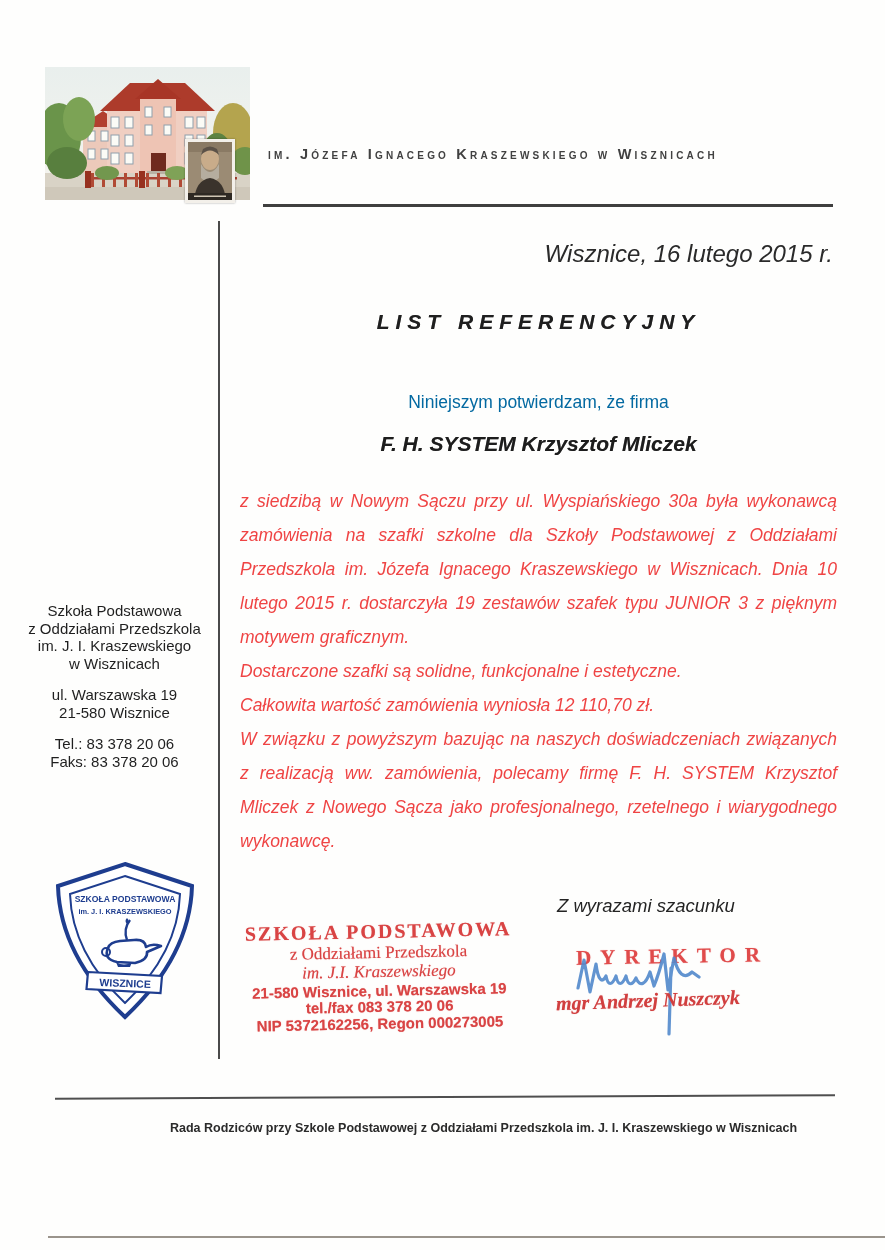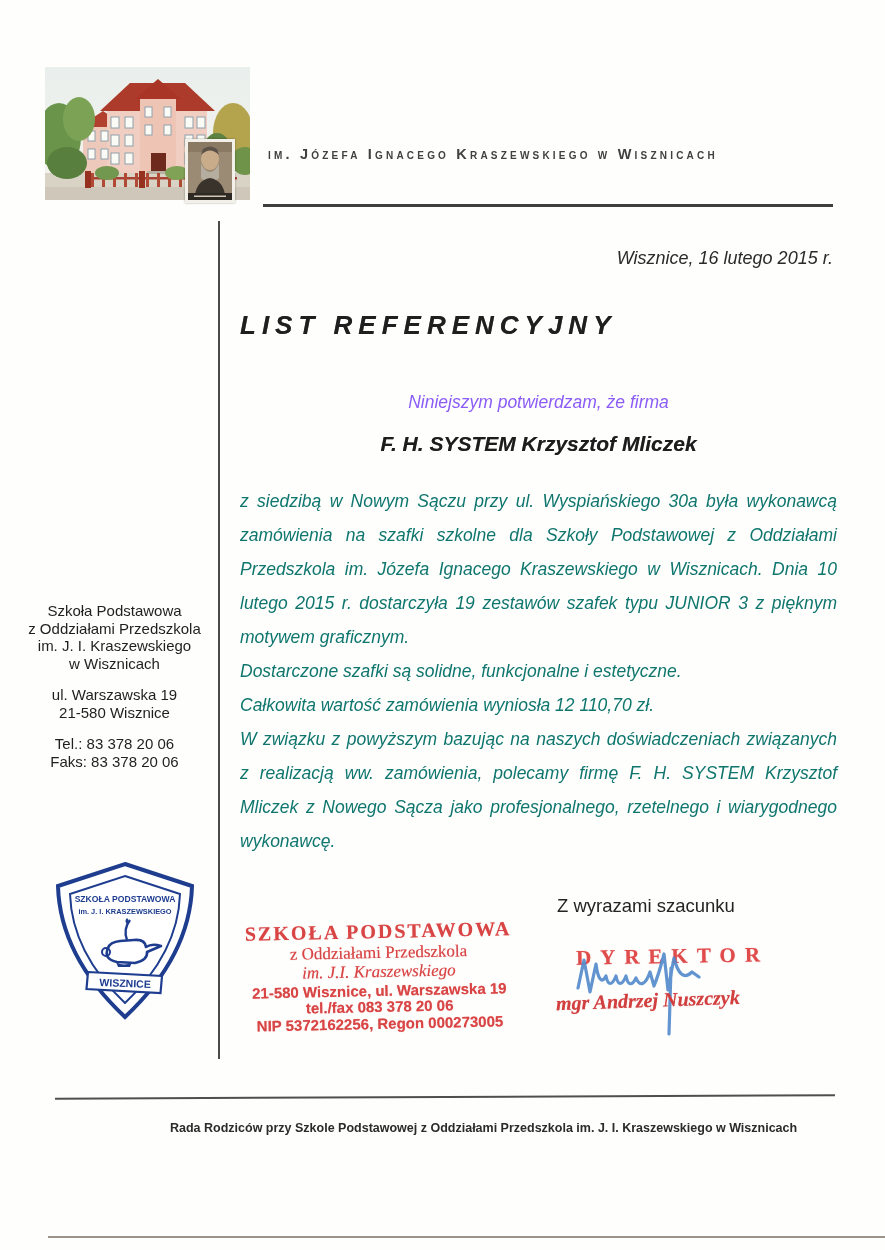--- a/index.html
+++ b/index.html
@@ -15,31 +15,31 @@
     font-size:14.5px;letter-spacing:3.2px;color:#414141;line-height:27px;white-space:nowrap;}
   .header-rule{left:263px;top:204px;width:570px;height:3px;background:#3f3f3f;}
   .v-rule{left:218px;top:221px;width:2px;height:838px;background:#4a4a4a;}
 
   
   .photo{left:45px;top:67px;width:205px;height:133px;}
   .portrait{left:185px;top:139px;width:50px;height:64px;box-sizing:border-box;
     border:3px solid #f3f0ea;box-shadow:0 0 2px rgba(0,0,0,.35);background:#9b8b74;}
 
   
-  .date-line{left:535px;top:248px;width:298px;text-align:right;font-style:italic;
-    font-size:18px;color:#2a2a2a;}
-  .letter-title{left:240px;top:310px;width:597px;font-weight:bold;
-    font-style:italic;font-size:26px;letter-spacing:6px;color:#1f1f1f;
+  .date-line{left:535px;top:240px;width:298px;text-align:right;font-style:italic;
+    font-size:24px;color:#2a2a2a;}
+  .letter-title{left:240px;top:310px;width:597px;text-align:center;font-weight:bold;
+    font-style:italic;font-size:21px;letter-spacing:6px;color:#1f1f1f;
     text-shadow:0 0 .6px rgba(0,0,0,.55);}
-  .intro-line{left:240px;top:392px;width:597px;text-align:center;font-style:italic;
-    font-size:17.5px;color:#8b5cf6;}
+  .intro-line{left:240px;top:392px;width:597px;text-align:center;
+    font-size:17.5px;color:#0369a1;}
   .company-name{left:240px;top:432px;width:597px;text-align:center;font-weight:bold;
     font-style:italic;font-size:21px;color:#1d1d1d;text-shadow:0 0 .5px rgba(0,0,0,.5);}
   .body-text{left:240px;top:484px;width:597px;font-style:italic;font-size:17.5px;
-    line-height:34px;color:#0f766e;}
+    line-height:34px;color:#ef4444;}
   .body-text p{margin:0;text-align:justify;}
 
   
   .sidebar{left:22px;top:602px;width:185px;text-align:center;font-size:15px;
     line-height:17.5px;color:#1f1f1f;}
   .sidebar .grp{margin-bottom:14px;}
 
   
   .crest{left:50px;top:860px;width:150px;height:162px;}
 
@@ -48,21 +48,21 @@
     transform:rotate(-1.2deg);text-shadow:0 0 .8px rgba(217,68,68,.55);}
   .stamp .s1{font-family:"Liberation Serif",serif;font-weight:bold;font-size:20px;
     letter-spacing:2px;line-height:23px;}
   .stamp .s2{font-family:"Liberation Serif",serif;font-size:17px;line-height:19px;}
   .stamp .s3{font-family:"Liberation Serif",serif;font-style:italic;font-size:17px;line-height:20px;}
   .stamp .s4{font-size:15px;font-weight:600;line-height:17px;}
   .stamp .s5{font-size:15px;font-weight:600;line-height:16px;}
   .stamp .s6{font-size:15px;font-weight:600;line-height:17px;}
 
   
-  .salutation{left:557px;top:895px;font-size:18.5px;color:#242424;}
+  .salutation{left:557px;top:895px;font-style:italic;font-size:18.5px;color:#242424;}
   .director-title{left:576px;top:944px;font-family:"Liberation Serif",serif;font-weight:bold;
     font-size:21px;letter-spacing:9px;color:#e04b4b;transform:rotate(-1deg);
     text-shadow:0 0 1px rgba(224,75,75,.6);}
   .signature{left:572px;top:946px;width:150px;height:95px;}
   .signer-name{left:556px;top:989px;font-family:"Liberation Serif",serif;font-weight:bold;
     font-style:italic;font-size:20px;color:#d13f3f;transform:rotate(-2deg);
     text-shadow:0 0 .8px rgba(209,63,63,.6);}
 
   
   .footer-rule{left:55px;top:1096px;width:780px;height:2px;background:#4f4f4f;

